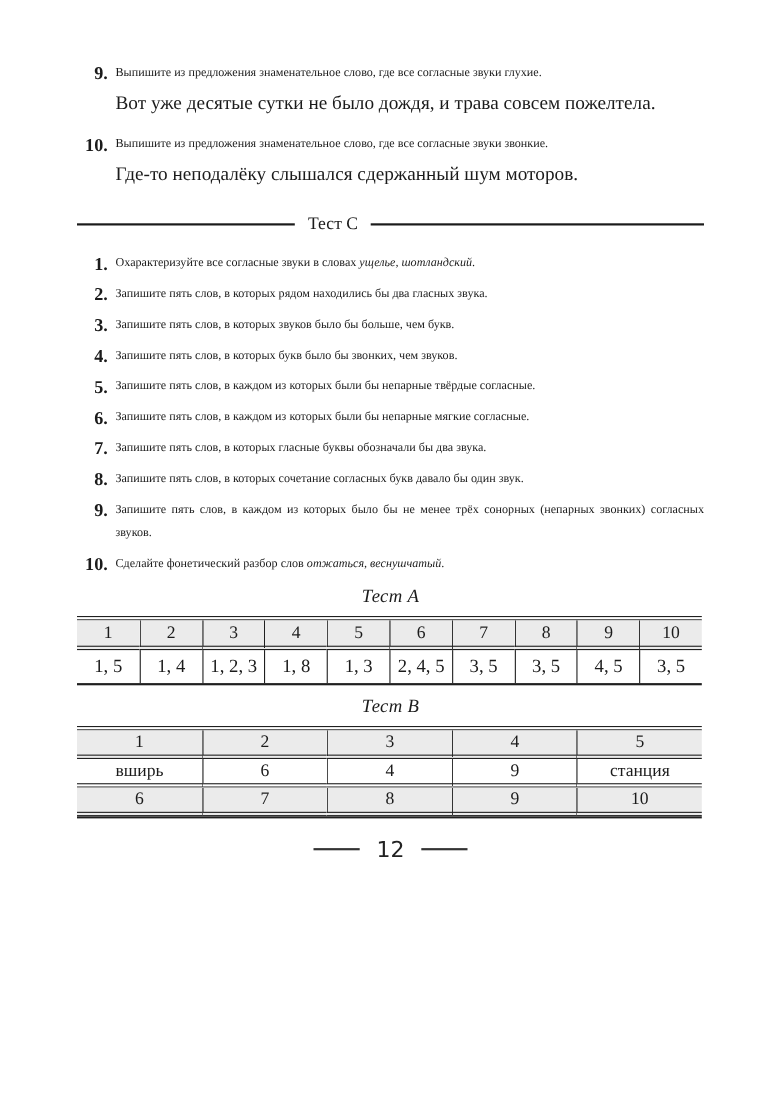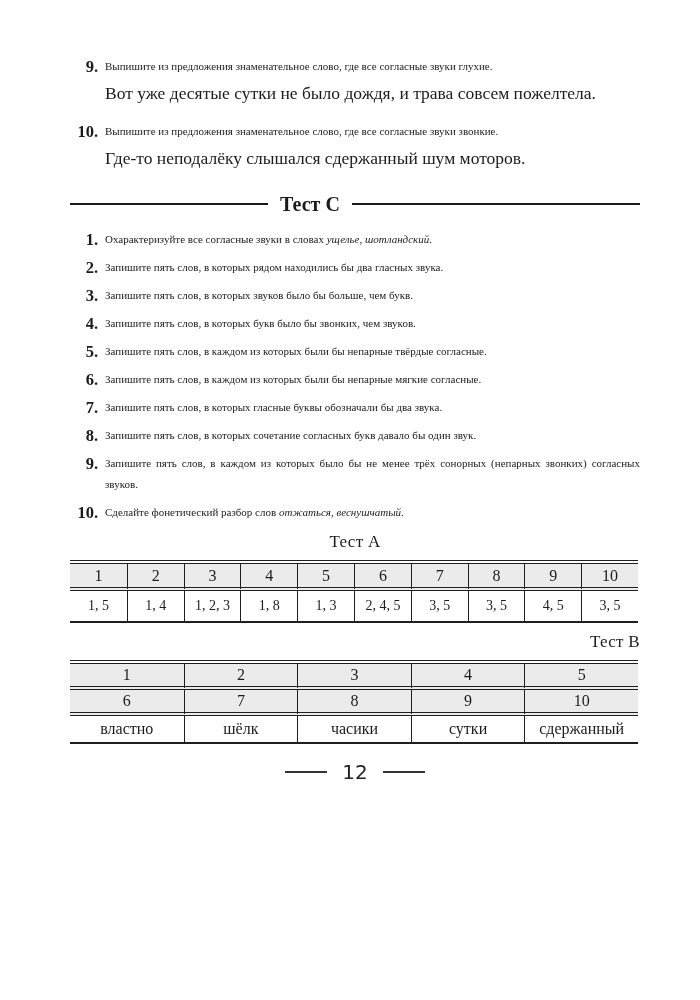--- a/index.html
+++ b/index.html
@@ -30,45 +30,45 @@
   }
 
   
   .section-heading {
     display: flex; align-items: center;
     margin: 22px 0 13px 0; height: 24px;
   }
   .rule { height: 2px; background: #1b1b1b; }
   .rule-left { width: 198px; margin-right: 12px; }
   .rule-right { flex: 1; margin-left: 12px; }
-  .section-title { font-weight: 700; font-size: 20px; line-height: 24px; }
+  .section-title { font-weight: 400; font-size: 16px; line-height: 24px; }
 
   
   .answers-title {
     text-align: center; font-weight: 700; font-size: 20px;
     margin-top: 25px; line-height: 26px;
   }
   .table-caption {
     text-align: center; font-size: 17px; line-height: 22px;
-    margin-top: 8px; margin-bottom: 7px; letter-spacing: 0.3px;
+    margin-top: 8px; margin-bottom: 7px; letter-spacing: 0.3px; font-style: italic;
   }
   table.answers {
     width: 568px; border-collapse: separate; border-spacing: 0;
     border-top: 4px double #1f1f1f;
     border-bottom: 2px solid #1f1f1f;
     table-layout: fixed;
   }
   table.answers th, table.answers td {
     text-align: center; font-weight: 400; padding: 0;
   }
   table.answers th {
     background: #ebebeb; font-size: 16px; height: 27px;
     border-bottom: 4px double #1f1f1f;
   }
-  table.answers td { font-size: 14px; height: 30px; }
+  table.answers td { font-size: 17px; height: 30px; }
   table.answers th + th, table.answers td + td {
     border-left: 1.5px solid #1f1f1f;
   }
   table.answers tr.mid td, table.answers tr.mid-h th { border-bottom: 4px double #1f1f1f; }
   table.answers.tb td { height: 26px; font-size: 16px; }
   table.answers.tb th { height: 26px; }
 
   
   .footer {
     display: flex; align-items: center; justify-content: center;
@@ -195,44 +195,44 @@
       <td>1, 3</td>
       <td>2, 4, 5</td>
       <td>3, 5</td>
       <td>3, 5</td>
       <td>4, 5</td>
       <td>3, 5</td>
     </tr>
   </tbody>
     </table>
 
-  <div class="table-caption" style="text-align:right;">Тест В</div>
+  <div class="table-caption" style="">Тест В</div>
   <table class="answers tb">
     <tbody>
         <tr class="mid-h">
       <th>1</th>
       <th>2</th>
       <th>3</th>
       <th>4</th>
       <th>5</th>
     </tr>
+    <tr class="mid">
+      <td>вширь</td>
+      <td>6</td>
+      <td>4</td>
+      <td>9</td>
+      <td>станция</td>
+    </tr>
     <tr class="mid-h">
       <th>6</th>
       <th>7</th>
       <th>8</th>
       <th>9</th>
       <th>10</th>
     </tr>
-    <tr>
-      <td>властно</td>
-      <td>шёлк</td>
-      <td>часики</td>
-      <td>сутки</td>
-      <td>сдержанный</td>
-    </tr>
   </tbody>
     </table>
 
   <div class="footer">
     <div class="f-rule"></div>
     <div class="page-num">12</div>
     <div class="f-rule"></div>
   </div>
 
 </div>

